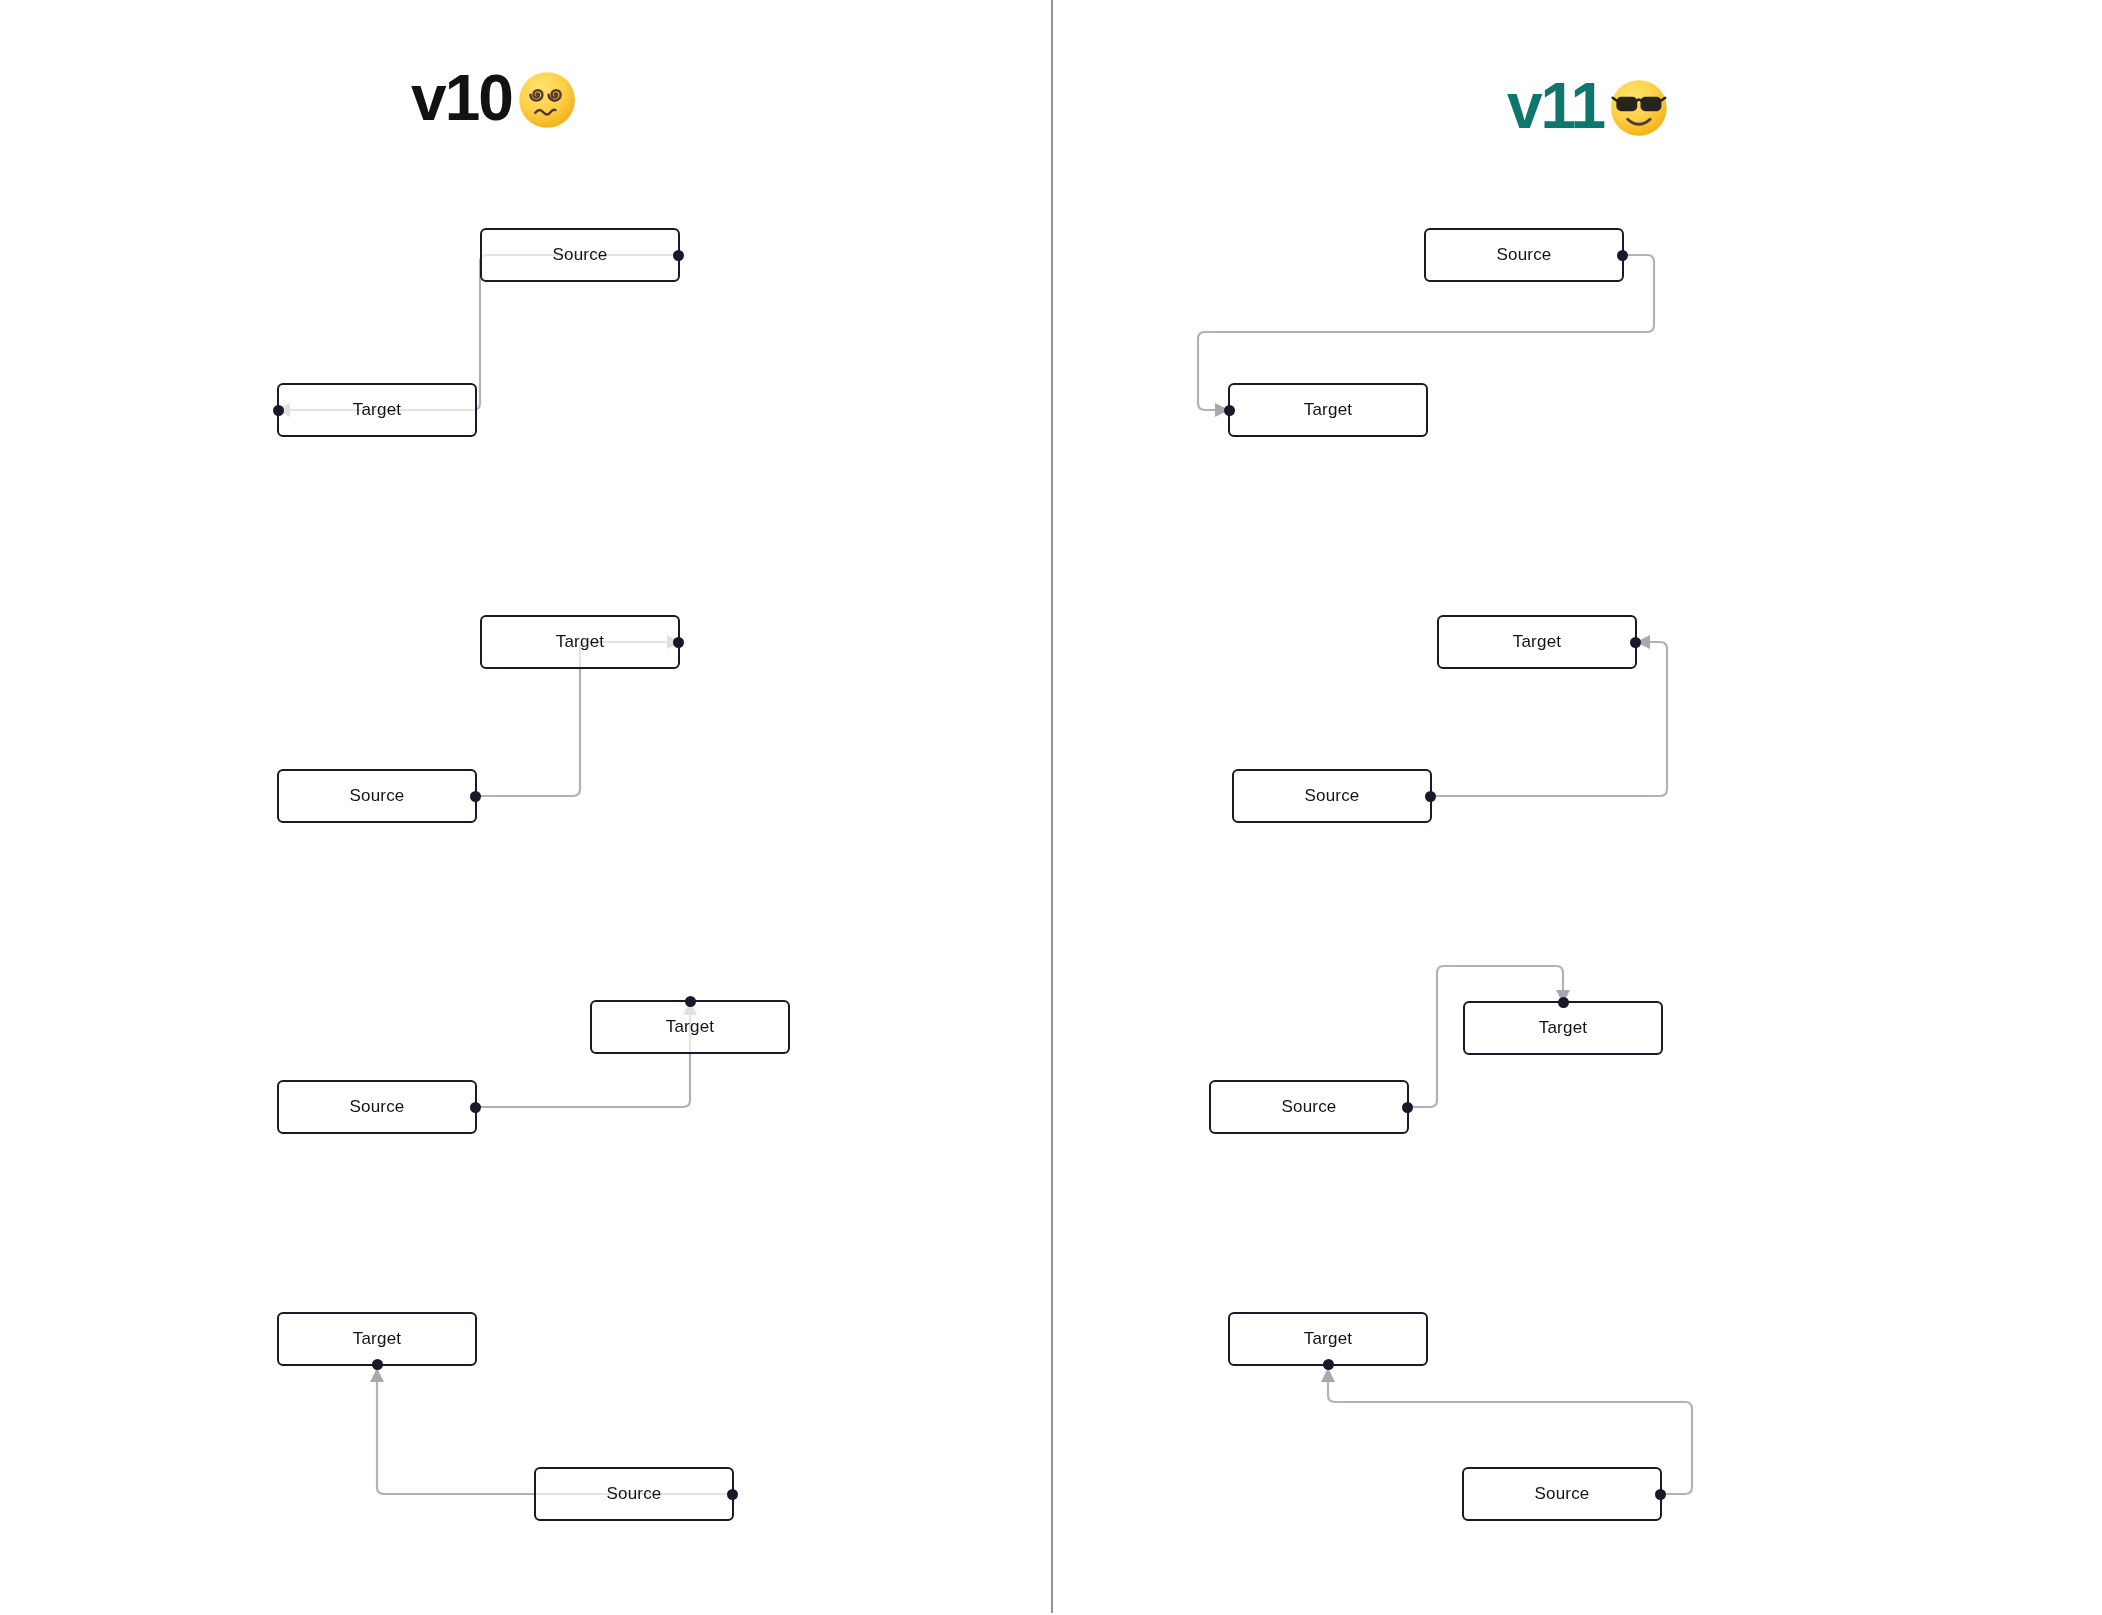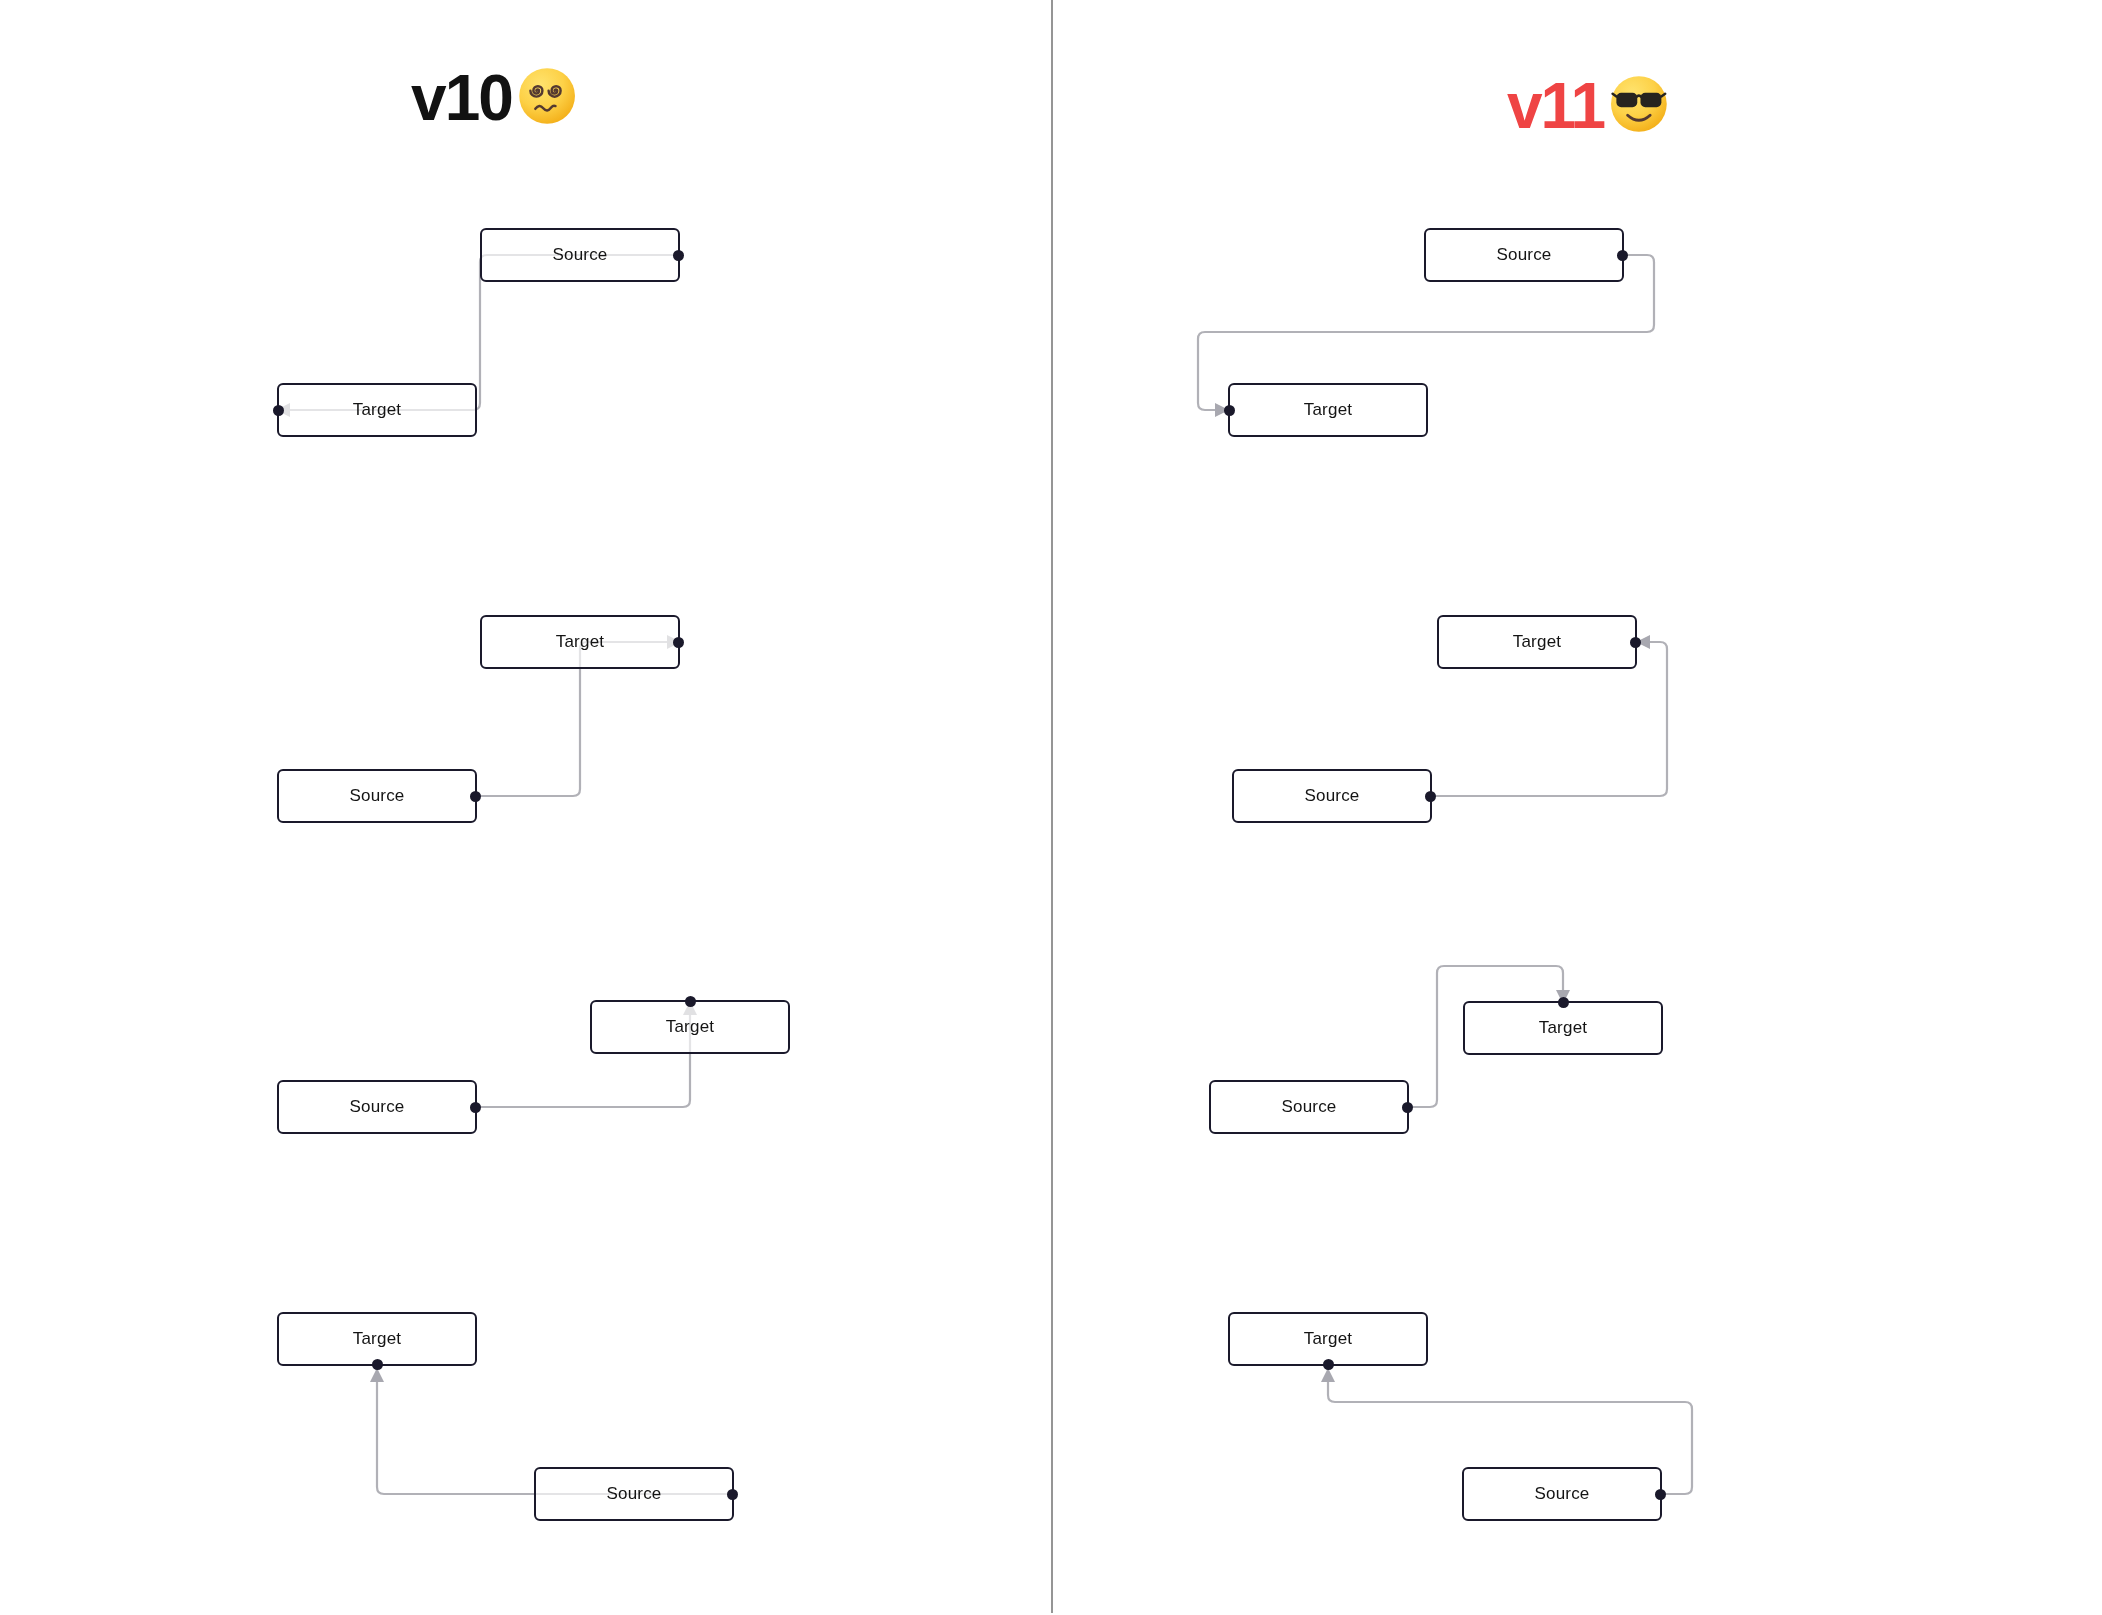--- a/index.html
+++ b/index.html
@@ -14,21 +14,21 @@
   .divider{
     position:absolute;top:0;height:1613px;width:2px;
     z-index:0;
   }
   .edges{
     position:absolute;left:0;top:0;width:2102px;height:1615px;
     z-index:1;pointer-events:none;
   }
   .edges path,.edges polygon{pointer-events:auto;}
   .title{
-    position:absolute;display:flex;align-items:flex-start;gap:5px;
+    position:absolute;display:flex;align-items:flex-end;gap:5px;
     transform:translateX(-50%);z-index:3;
   }
   .title-text{
     font-weight:700;font-size:64px;letter-spacing:-2px;line-height:1;
   }
   .emoji{width:60px;height:60px;display:block;}
   .node{
     position:absolute;z-index:2;box-sizing:border-box;
     border:2px solid #737373;border-radius:6px;
     display:flex;align-items:center;justify-content:center;
@@ -82,21 +82,21 @@
       <circle cx="28" cy="28" r="26" fill="url(#gy1)"></circle>
       <g fill="none" stroke="#543930" stroke-width="2.3" stroke-linecap="round">
         <path d="M18 23 a1.2 1.2 0 0 1 2.4 0 a2.6 2.6 0 0 1 -5.2 0 a4.2 4.2 0 0 1 8.4 0 a5.6 5.6 0 0 1 -11.2 0"></path>
         <path d="M35 23 a1.2 1.2 0 0 1 2.4 0 a2.6 2.6 0 0 1 -5.2 0 a4.2 4.2 0 0 1 8.4 0 a5.6 5.6 0 0 1 -11.2 0"></path>
         <path d="M17 40 q3.7 -5 7.4 -0.6 q3.7 4.4 7.4 -0.6 q2 -2.6 4 -1.4"></path>
       </g>
     </svg>
   </div>
 
   <div class="title" style="left:1588px;top:74px;">
-    <span class="title-text" style="color: #ef4444;">v11</span>
+    <span class="title-text" style="color: #0f766e;">v11</span>
     <svg class="emoji" viewBox="0 0 56 56" aria-hidden="true">
       <defs>
         <radialGradient id="gy2" cx="38%" cy="30%" r="75%">
           <stop offset="0%" stop-color="#ffe36e"></stop>
           <stop offset="55%" stop-color="#fdd147"></stop>
           <stop offset="100%" stop-color="#f3ae17"></stop>
         </radialGradient>
       </defs>
       <circle cx="28" cy="28" r="26" fill="url(#gy2)"></circle>
       <g stroke="#27241f" stroke-width="2.4" stroke-linecap="round">

